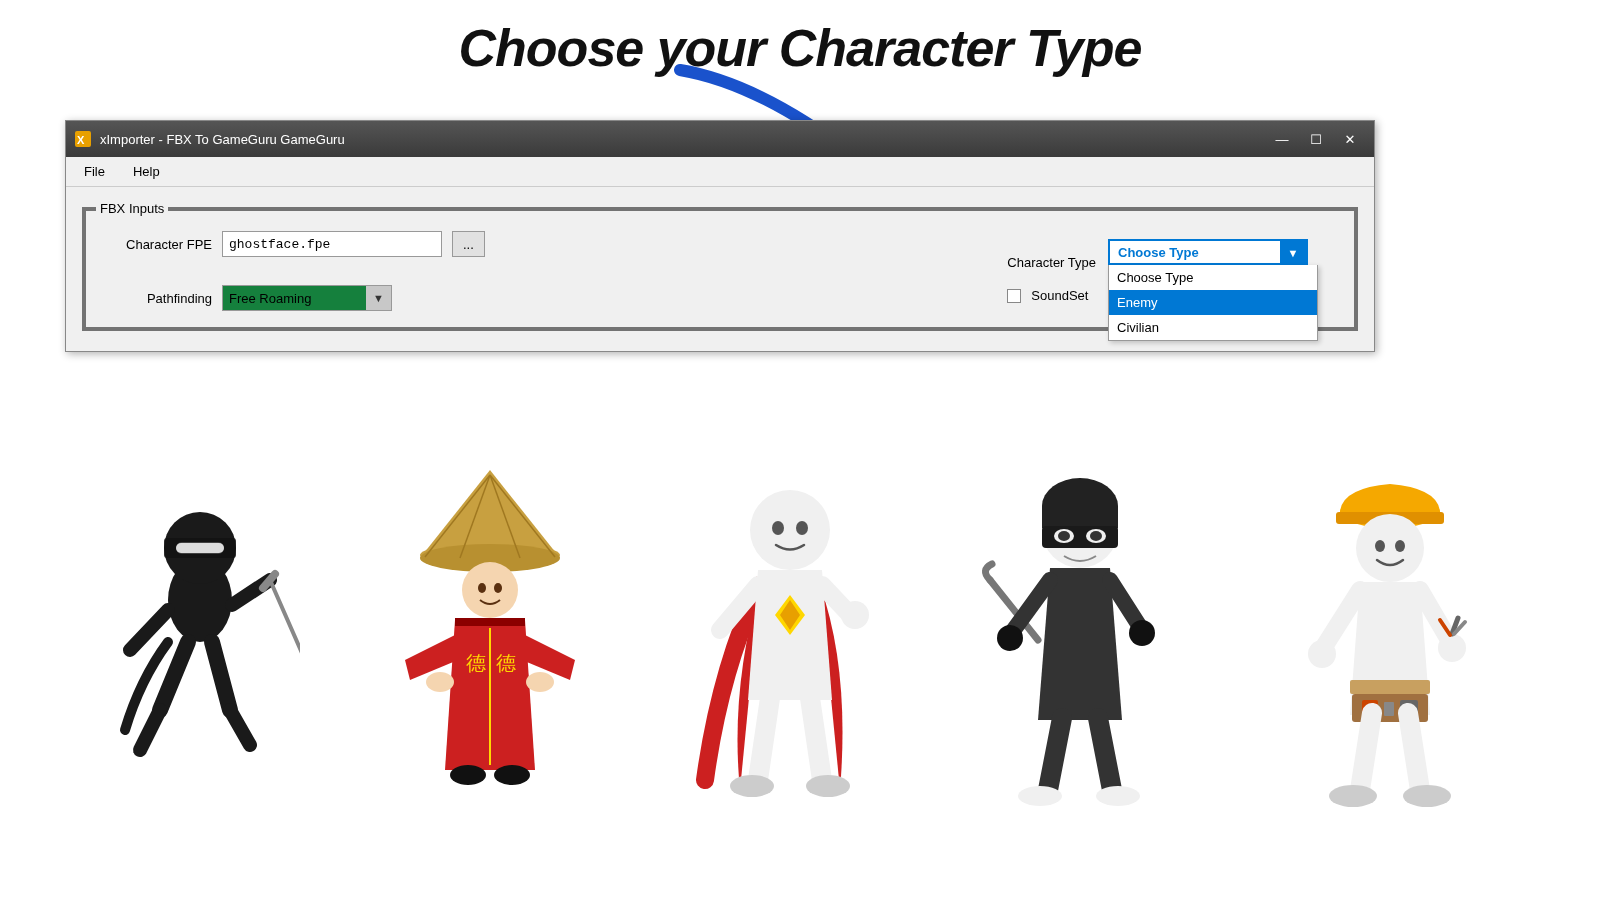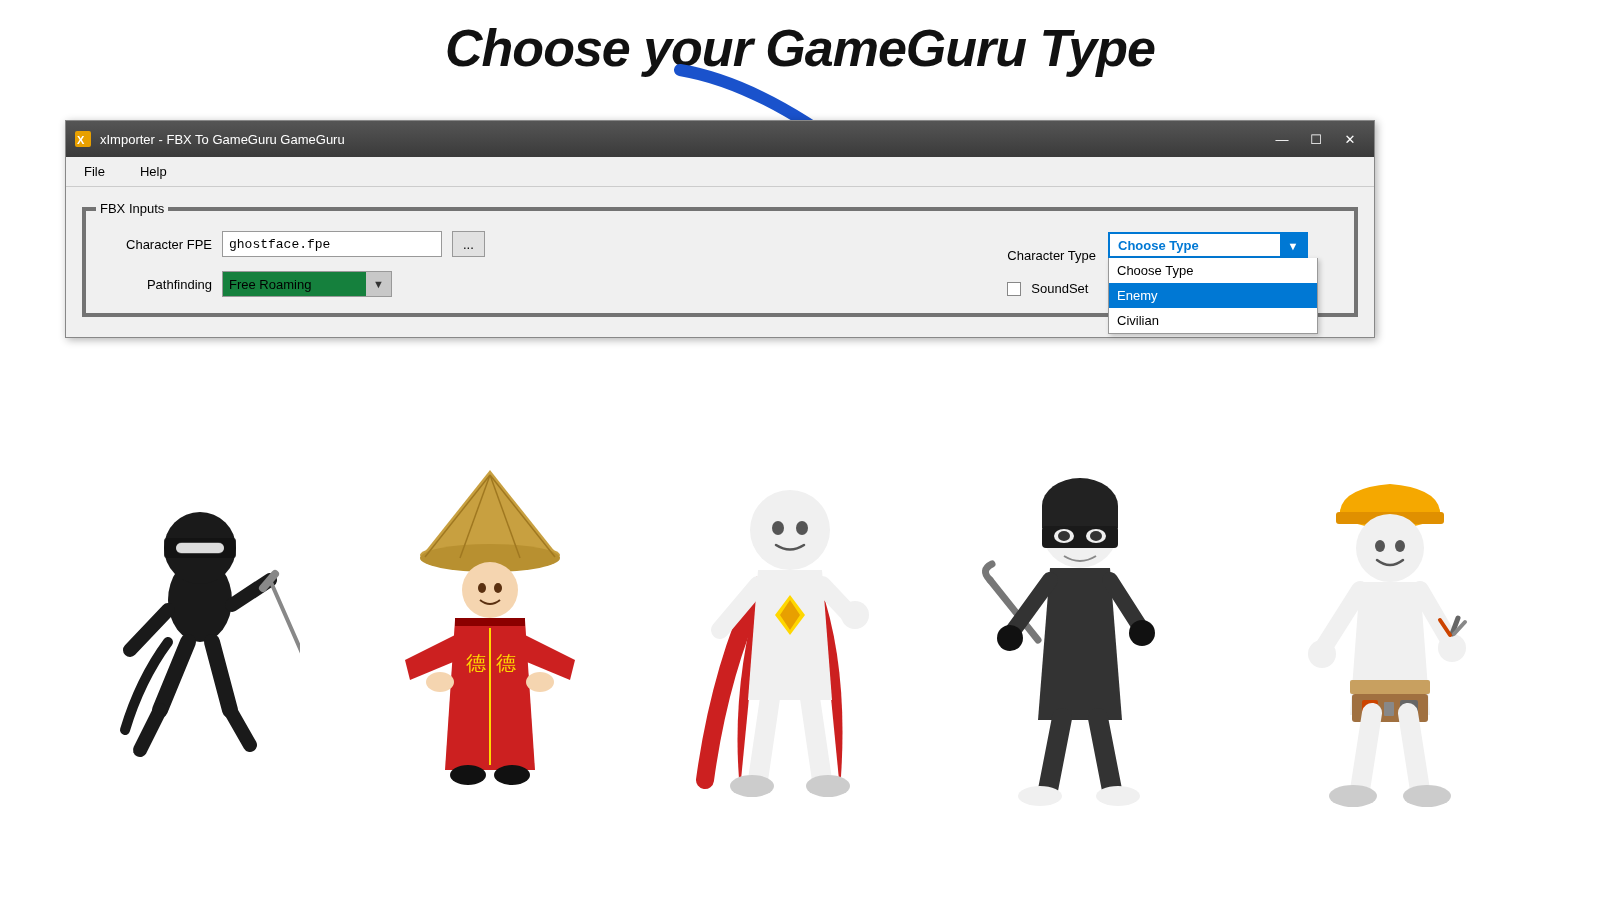--- a/index.html
+++ b/index.html
@@ -89,21 +89,21 @@
       display: flex;
       align-items: center;
       justify-content: center;
     }
 
     
     .menu-bar {
       background: #f0f0f0;
       padding: 4px 8px;
       display: flex;
-      gap: 15px;
+      gap: 8px;
       border-bottom: 1px solid #ccc;
     }
     .menu-item {
       padding: 3px 10px;
       font-size: 13px;
       color: #000;
       cursor: pointer;
     }
 
     
@@ -268,38 +268,39 @@
       justify-content: center;
     }
     .full-row {
       display: flex;
       align-items: flex-start;
       gap: 60px;
     }
     .left-col {
       display: flex;
       flex-direction: column;
+      gap: 14px;
     }
 
     
     .figures-area {
       position: absolute;
       top: 460px;
       left: 0;
       width: 1600px;
       display: flex;
       justify-content: space-around;
       align-items: flex-end;
       padding: 0 60px;
     }
   </style>
 </head>
 <body>
 
-<div class="page-title">Choose your GameGuru Type</div>
+<div class="page-title">Choose your Character Type</div>
 
 <svg class="arrow-overlay" viewBox="0 0 420 220" xmlns="http://www.w3.org/2000/svg">
   <defs>
     <marker id="arrowhead" markerWidth="10" markerHeight="7" refX="9" refY="3.5" orient="auto">
       <polygon points="0 0, 10 3.5, 0 7" fill="#1a52cc"></polygon>
     </marker>
   </defs>
   <path d="M 80 10 Q 200 30 360 190" stroke="#1a52cc" stroke-width="12" fill="none" marker-end="url(#arrowhead)" stroke-linecap="round"></path>
 </svg>
 

